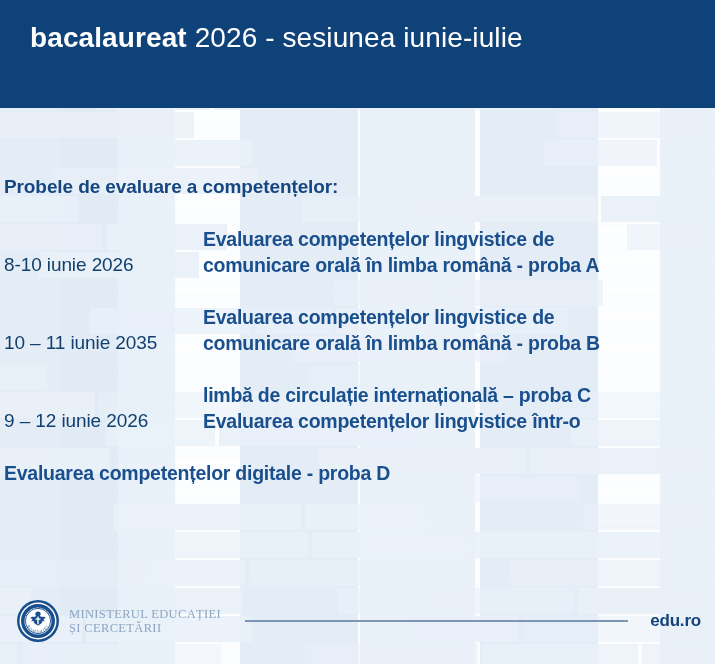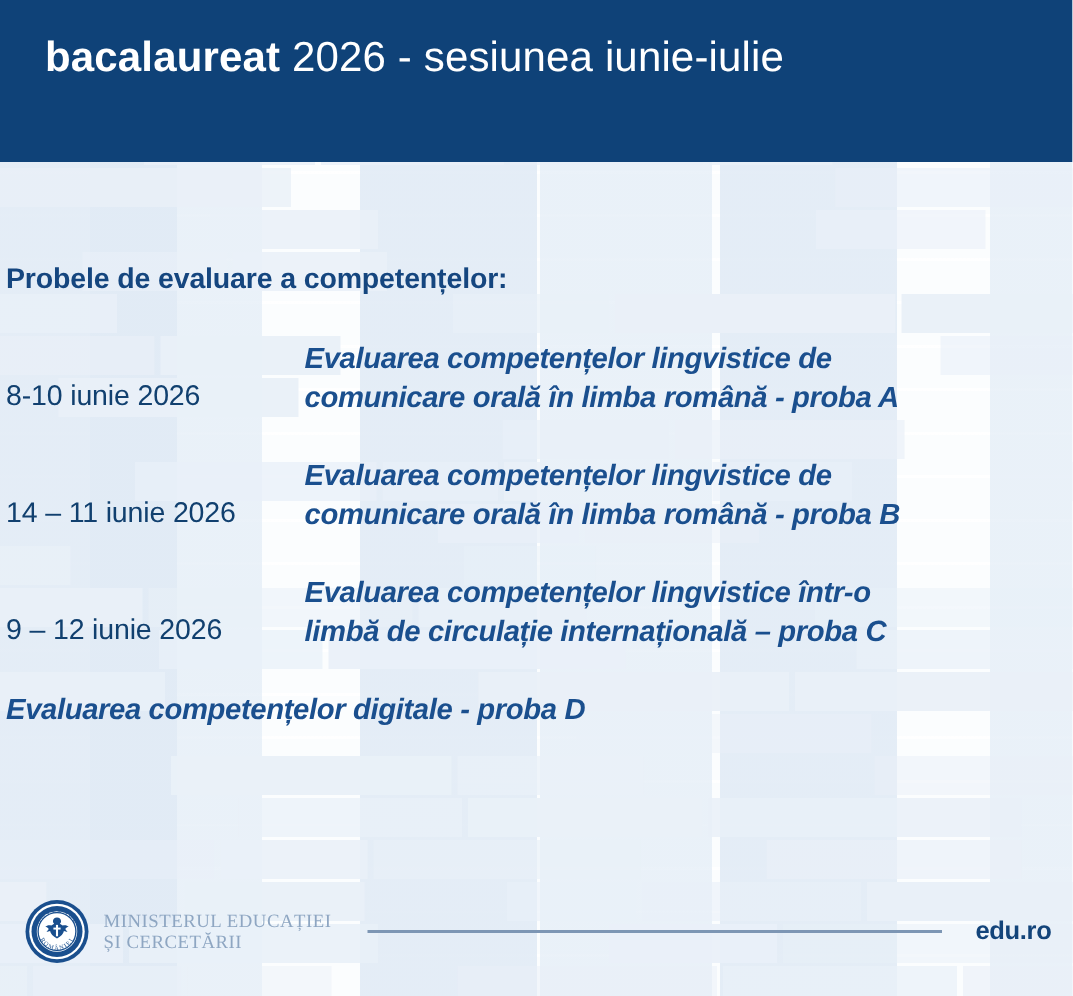--- a/index.html
+++ b/index.html
@@ -134,21 +134,21 @@
   }
 
   .row-desc {
     flex: 1 1 auto;
     font-size: 19.5px;
     font-weight: 700;
     color: #1a4f8e;
     line-height: 26px;
     letter-spacing: -0.25px;
   }
-  .row-desc .l { display: block; white-space: nowrap; font-style: italic; }
+  .row-desc .l { display: block; white-space: nowrap; }
 
   
   .footer {
     position: absolute;
     left: 0; bottom: 0;
     width: 715px;
     height: 86px;
     z-index: 2;
     display: flex;
     align-items: center;
@@ -332,31 +332,31 @@
     <div class="section-title">Probele de evaluare a competențelor:</div>
     <div class="rows" id="rows">
         <div class="row">
           <div class="row-date">8-10 iunie 2026</div>
           <div class="row-desc">
             <span class="l">Evaluarea competențelor lingvistice de</span>
             <span class="l">comunicare orală în limba română - proba A</span>
           </div>
         </div>
         <div class="row">
-          <div class="row-date">14 – 11 iunie 2026</div>
+          <div class="row-date">10 – 11 iunie 2035</div>
           <div class="row-desc">
             <span class="l">Evaluarea competențelor lingvistice de</span>
             <span class="l">comunicare orală în limba română - proba B</span>
           </div>
         </div>
         <div class="row">
           <div class="row-date">9 – 12 iunie 2026</div>
           <div class="row-desc">
+            <span class="l">limbă de circulație internațională – proba C</span>
             <span class="l">Evaluarea competențelor lingvistice într-o</span>
-            <span class="l">limbă de circulație internațională – proba C</span>
           </div>
         </div>
         <div class="row">
           <div class="row-desc">
             <span class="l">Evaluarea competențelor digitale - proba D</span>
           </div>
         </div>
       </div>
   </div>
 

